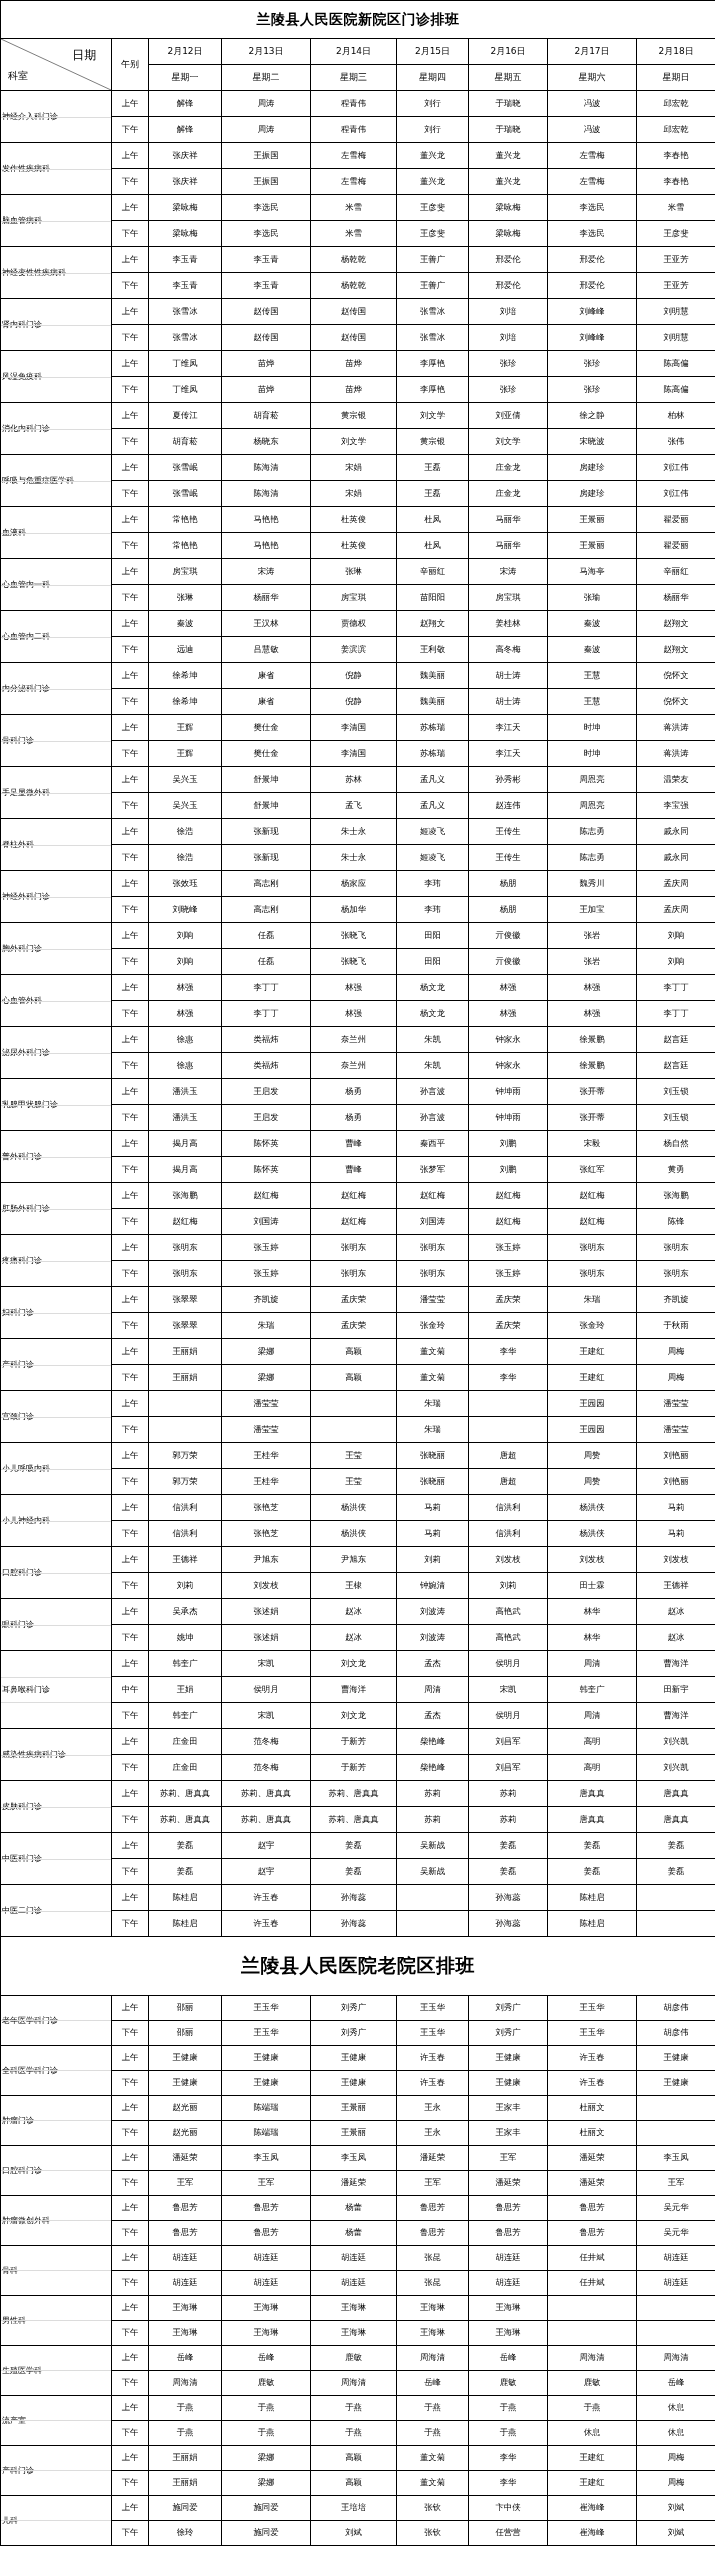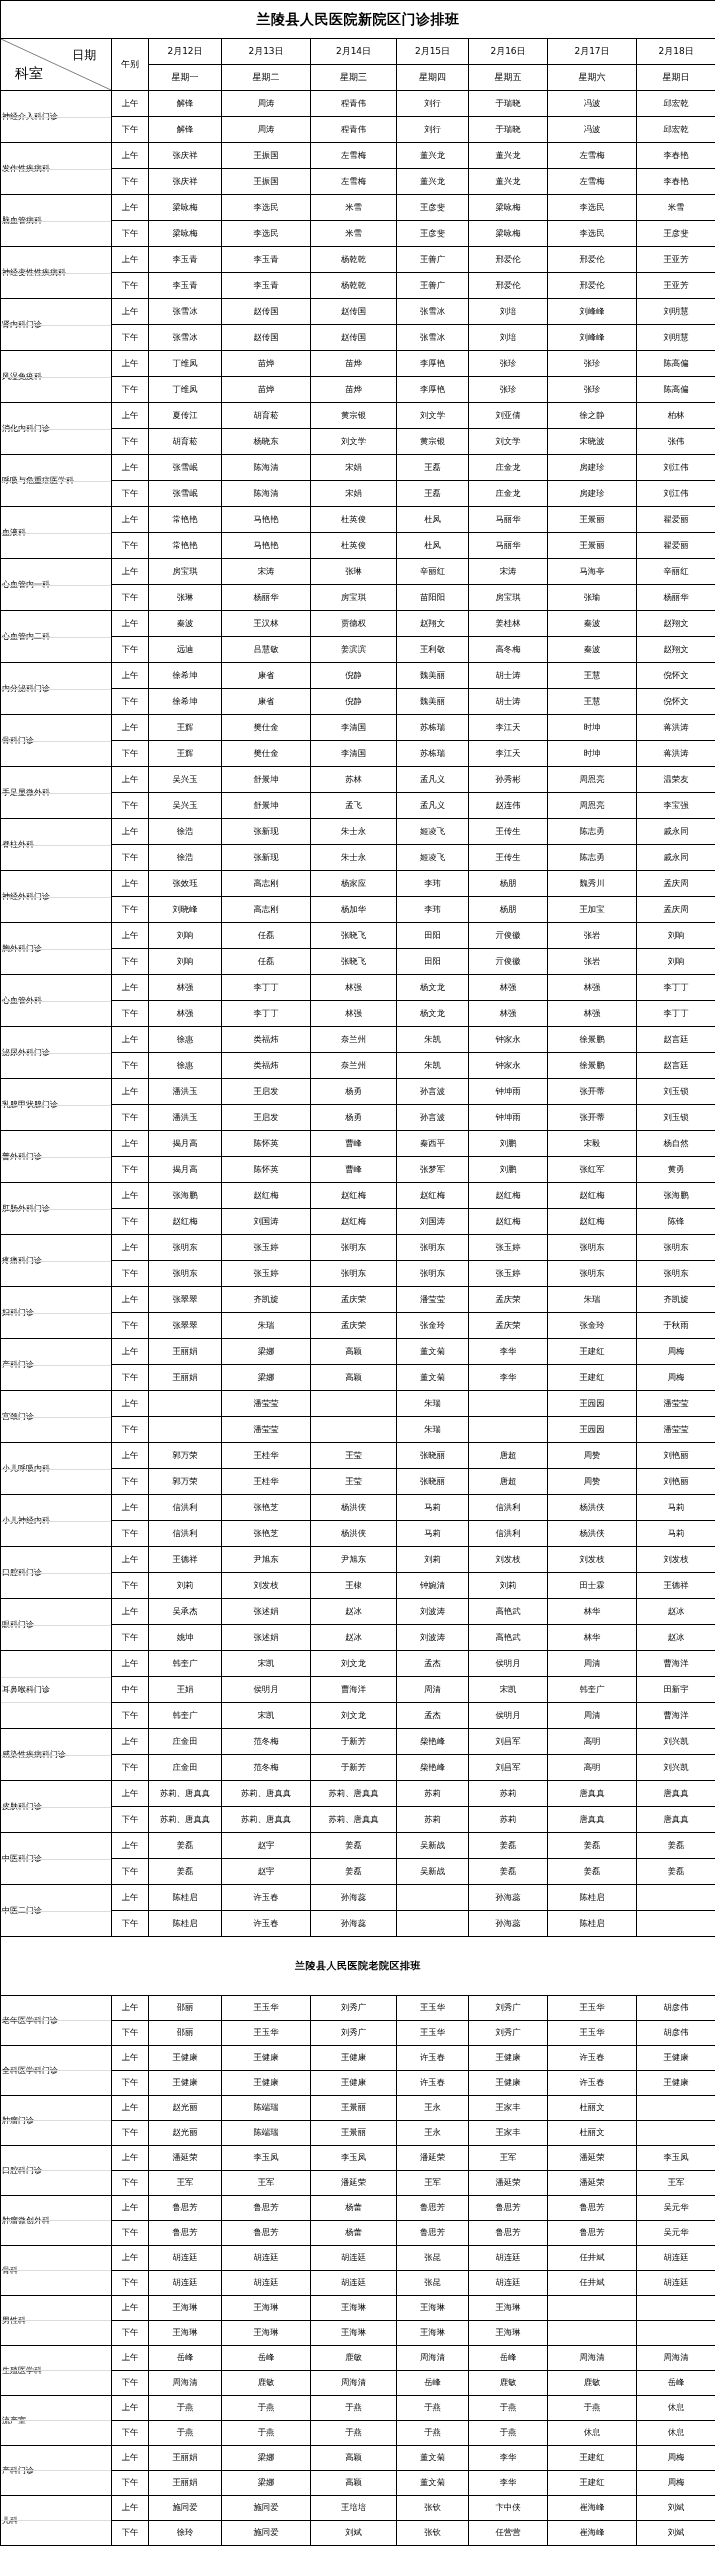--- a/index.html
+++ b/index.html
@@ -6,30 +6,30 @@
   html, body { margin:0; padding:0; background:#ffffff; }
   body { font-family:"DejaVu Sans","Liberation Sans",sans-serif; color:#000; }
   .sheet { width:580px; background:#fff; }
   table { border-collapse:collapse; table-layout:fixed; width:715px; }
   table.campus { border:1.1px solid #000; }
   table.campus + table.campus { margin-top:-1.1px; }
   td { border:0.5px solid #000; text-align:center; vertical-align:middle;
        padding:0 0.5px; overflow:hidden; white-space:nowrap; font-size:8.4px; }
   .title-cell { height:38px; font-size:14px; font-weight:bold; letter-spacing:0.5px;
                 border-bottom:0.5px solid #000; }
-  .title-cell.old { height:59px; font-size:10px; }
+  .title-cell.old { height:59px; font-size:19px; }
   thead td { font-size:9px; }
   tr.hdr { height:26px; }
   tr.data-row { height:26px; }
   tr.data-row.old { height:25px; }
   tr.dept-first > td { border-top:1.1px solid #000; }
   .corner-cell { position:relative; padding:0; }
   .corner-cell svg { position:absolute; left:0; top:0; width:100%; height:100%; }
   .corner-date { position:absolute; right:14.7px; top:8.4px; font-size:12px; }
-  .corner-dept { position:absolute; left:14px; bottom:7.4px; font-size:14px;font-family:Liberation Mono, monospace; }
+  .corner-dept { position:absolute; left:7px; bottom:7.4px; font-size:10px;font-family:Liberation Mono, monospace; }
   .session-cell { font-size:8.4px; }
   .dept-cell { text-align:left; font-size:8px; padding-left:1.1px; position:relative; }
   .dept-cell .ghost { position:absolute; left:0; right:0; height:0.5px; background:#dcdcdc; }
   .name-cell { font-size:8.4px; }
 </style>
 </head>
 <body>
 
 <div class="sheet">
 

